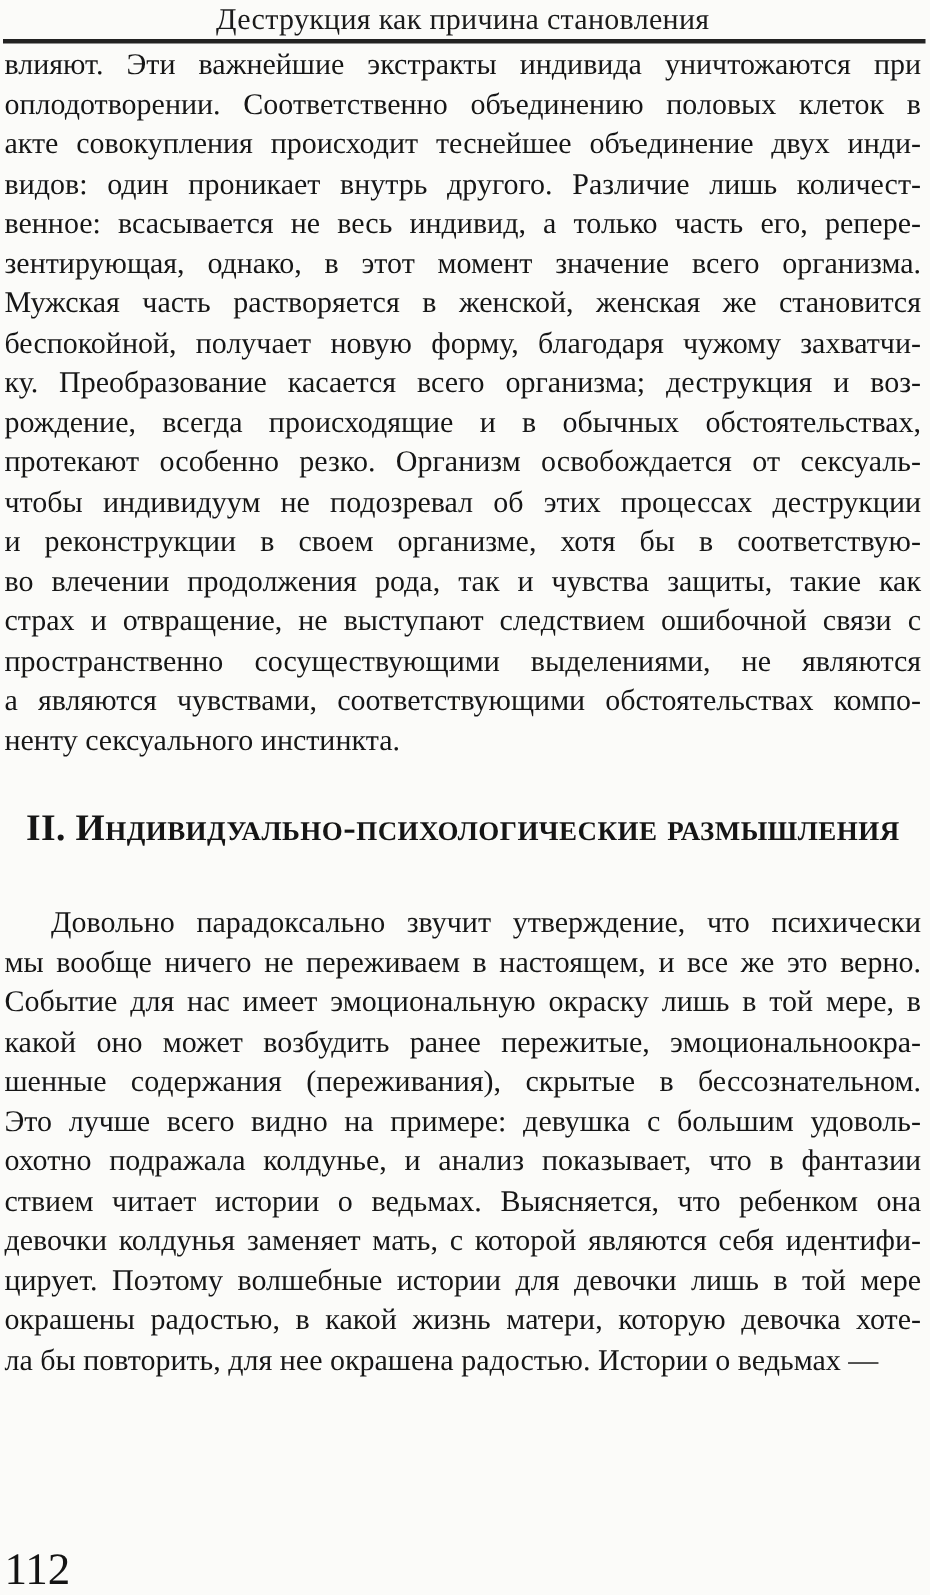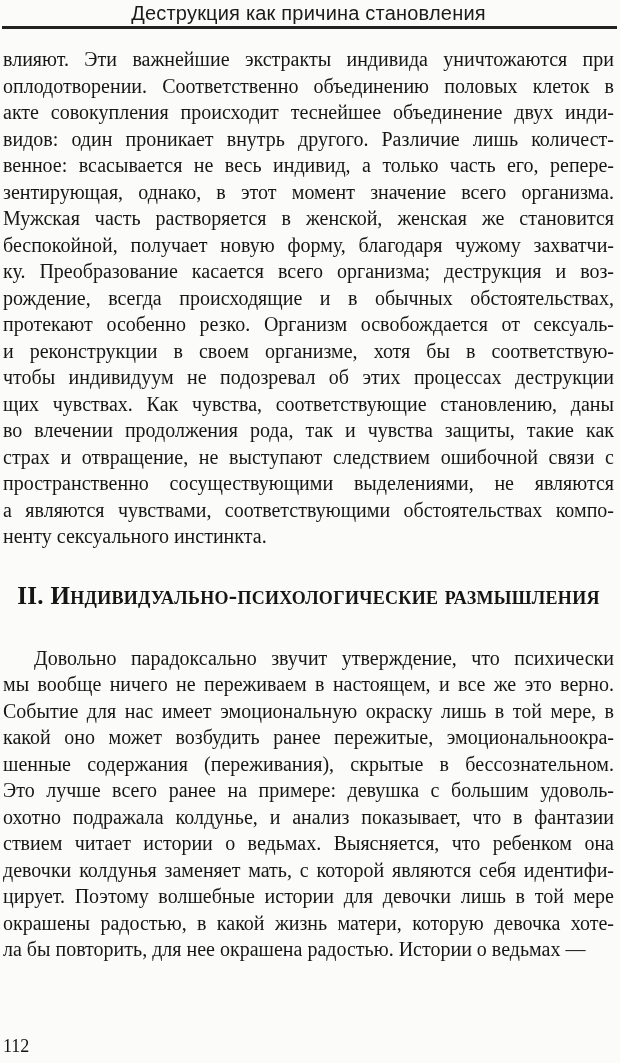--- a/index.html
+++ b/index.html
@@ -16,21 +16,21 @@
     position: relative;
   }
   .page {
     position: absolute;
     inset: 0;
     padding: 0 6px 0 3px;
     box-sizing: border-box;
   }
   .running-head {
     text-align: center;
-    font-family: Liberation Sans, sans-serif;
+    font-family: Liberation Serif, serif;
     font-size: 20px;
     line-height: 22px;
     padding-top: 2px;
     letter-spacing: 0.2px;
     color: #1b1b1b;
   }
   .header-rule {
     height: 0;
     border-bottom: 3px solid #222;
     margin: 2px -3px 0 -1px;
@@ -41,41 +41,41 @@
     letter-spacing: 0px;
   }
   .para .line {
     text-align: justify;
     text-align-last: justify;
   }
   .para .line.last {
     text-align-last: left;
   }
   .para-1 {
-    margin-top: 17px;
+    margin-top: 1px;
   }
   .para-2 .line:first-child {
     text-indent: 31px;
   }
   .section-heading {
     font-family: "Liberation Serif", serif;
     font-variant: small-caps;
     font-weight: bold;
     text-align: center;
     font-size: 25px;
     line-height: 30px;
     letter-spacing: 0.3px;
     margin: 31px 0 34px 0;
     color: #151515;
   }
   .page-number {
     position: absolute;
     left: 3px;
     bottom: 5px;
-    font-size: 18px;
+    font-size: 30px;
     line-height: 23px;
     color: #141414;
   }
 </style>
 </head>
 <body>
 
 <div class="page">
 
   <header>
@@ -89,39 +89,38 @@
         <div class="line">оплодотворении. Соответственно объединению половых клеток в</div>
         <div class="line">акте совокупления происходит теснейшее объединение двух инди-</div>
         <div class="line">видов: один проникает внутрь другого. Различие лишь количест-</div>
         <div class="line">венное: всасывается не весь индивид, а только часть его, репере-</div>
         <div class="line">зентирующая, однако, в этот момент значение всего организма.</div>
         <div class="line">Мужская часть растворяется в женской, женская же становится</div>
         <div class="line">беспокойной, получает новую форму, благодаря чужому захватчи-</div>
         <div class="line">ку. Преобразование касается всего организма; деструкция и воз-</div>
         <div class="line">рождение, всегда происходящие и в обычных обстоятельствах,</div>
         <div class="line">протекают особенно резко. Организм освобождается от сексуаль-</div>
+        <div class="line">чтобы индивидуум не подозревал об этих процессах деструкции</div>
         <div class="line">и реконструкции в своем организме, хотя бы в соответствую-</div>
-        <div class="line">чтобы индивидуум не подозревал об этих процессах деструкции</div>
-        <div class="line">щих чувствах. Как чувства, соответствующие становлению, даны</div>
         <div class="line">во влечении продолжения рода, так и чувства защиты, такие как</div>
         <div class="line">страх и отвращение, не выступают следствием ошибочной связи с</div>
         <div class="line">пространственно сосуществующими выделениями, не являются</div>
         <div class="line">а являются чувствами, соответствующими обстоятельствах компо-</div>
         <div class="line last">ненту сексуального инстинкта.</div>
       </div>
 
     <h2 class="section-heading">II. Индивидуально-психологические размышления</h2>
 
     <div class="para para-2">
         <div class="line">Довольно парадоксально звучит утверждение, что психически</div>
         <div class="line">мы вообще ничего не переживаем в настоящем, и все же это верно.</div>
         <div class="line">Событие для нас имеет эмоциональную окраску лишь в той мере, в</div>
         <div class="line">какой оно может возбудить ранее пережитые, эмоциональноокра-</div>
         <div class="line">шенные содержания (переживания), скрытые в бессознательном.</div>
-        <div class="line">Это лучше всего ранее на примере: девушка с большим удоволь-</div>
+        <div class="line">Это лучше всего видно на примере: девушка с большим удоволь-</div>
         <div class="line">охотно подражала колдунье, и анализ показывает, что в фантазии</div>
         <div class="line">ствием читает истории о ведьмах. Выясняется, что ребенком она</div>
         <div class="line">девочки колдунья заменяет мать, с которой являются себя идентифи-</div>
         <div class="line">цирует. Поэтому волшебные истории для девочки лишь в той мере</div>
         <div class="line">окрашены радостью, в какой жизнь матери, которую девочка хоте-</div>
         <div class="line last">ла бы повторить, для нее окрашена радостью. Истории о ведьмах —</div>
       </div>
   </main>
 
   <footer>

